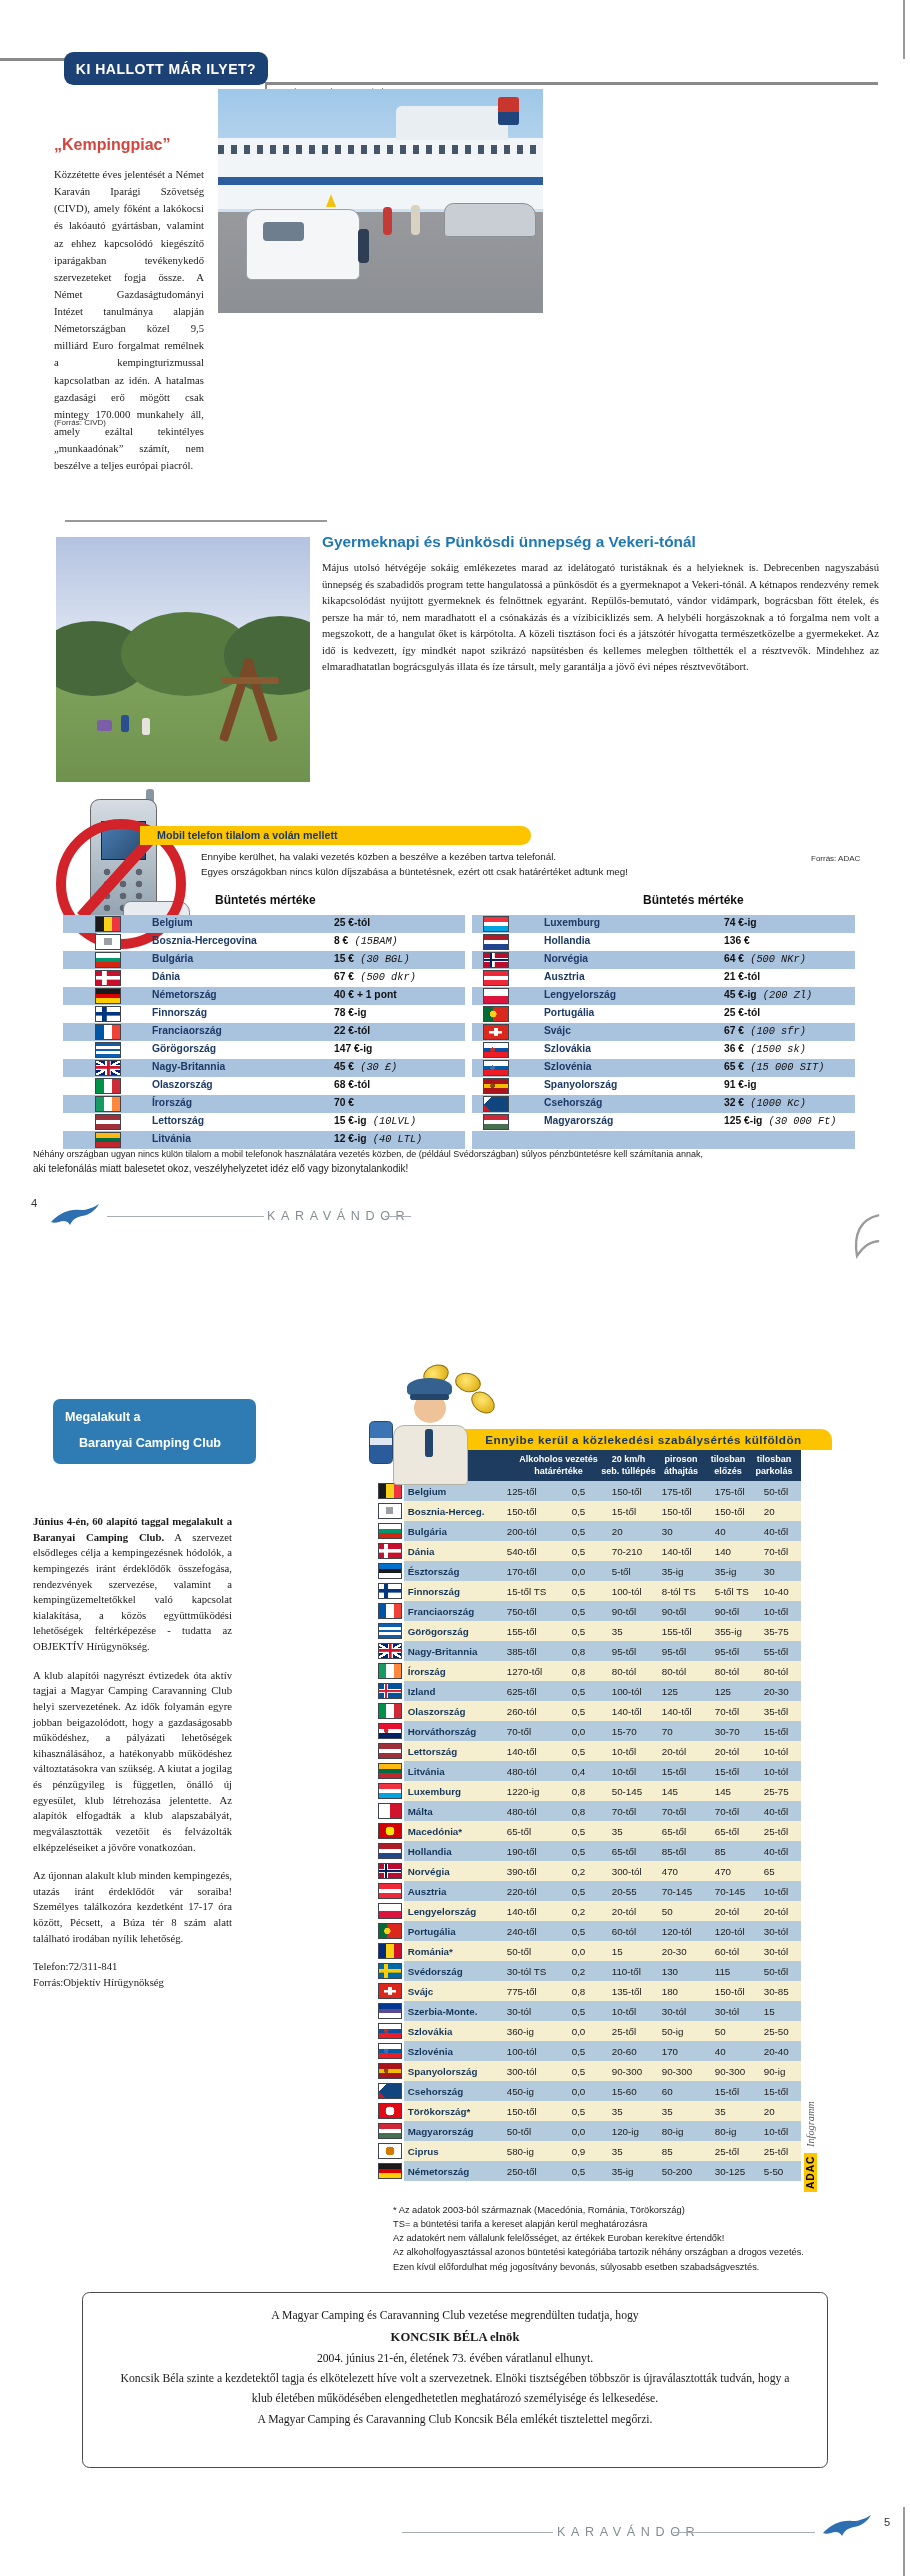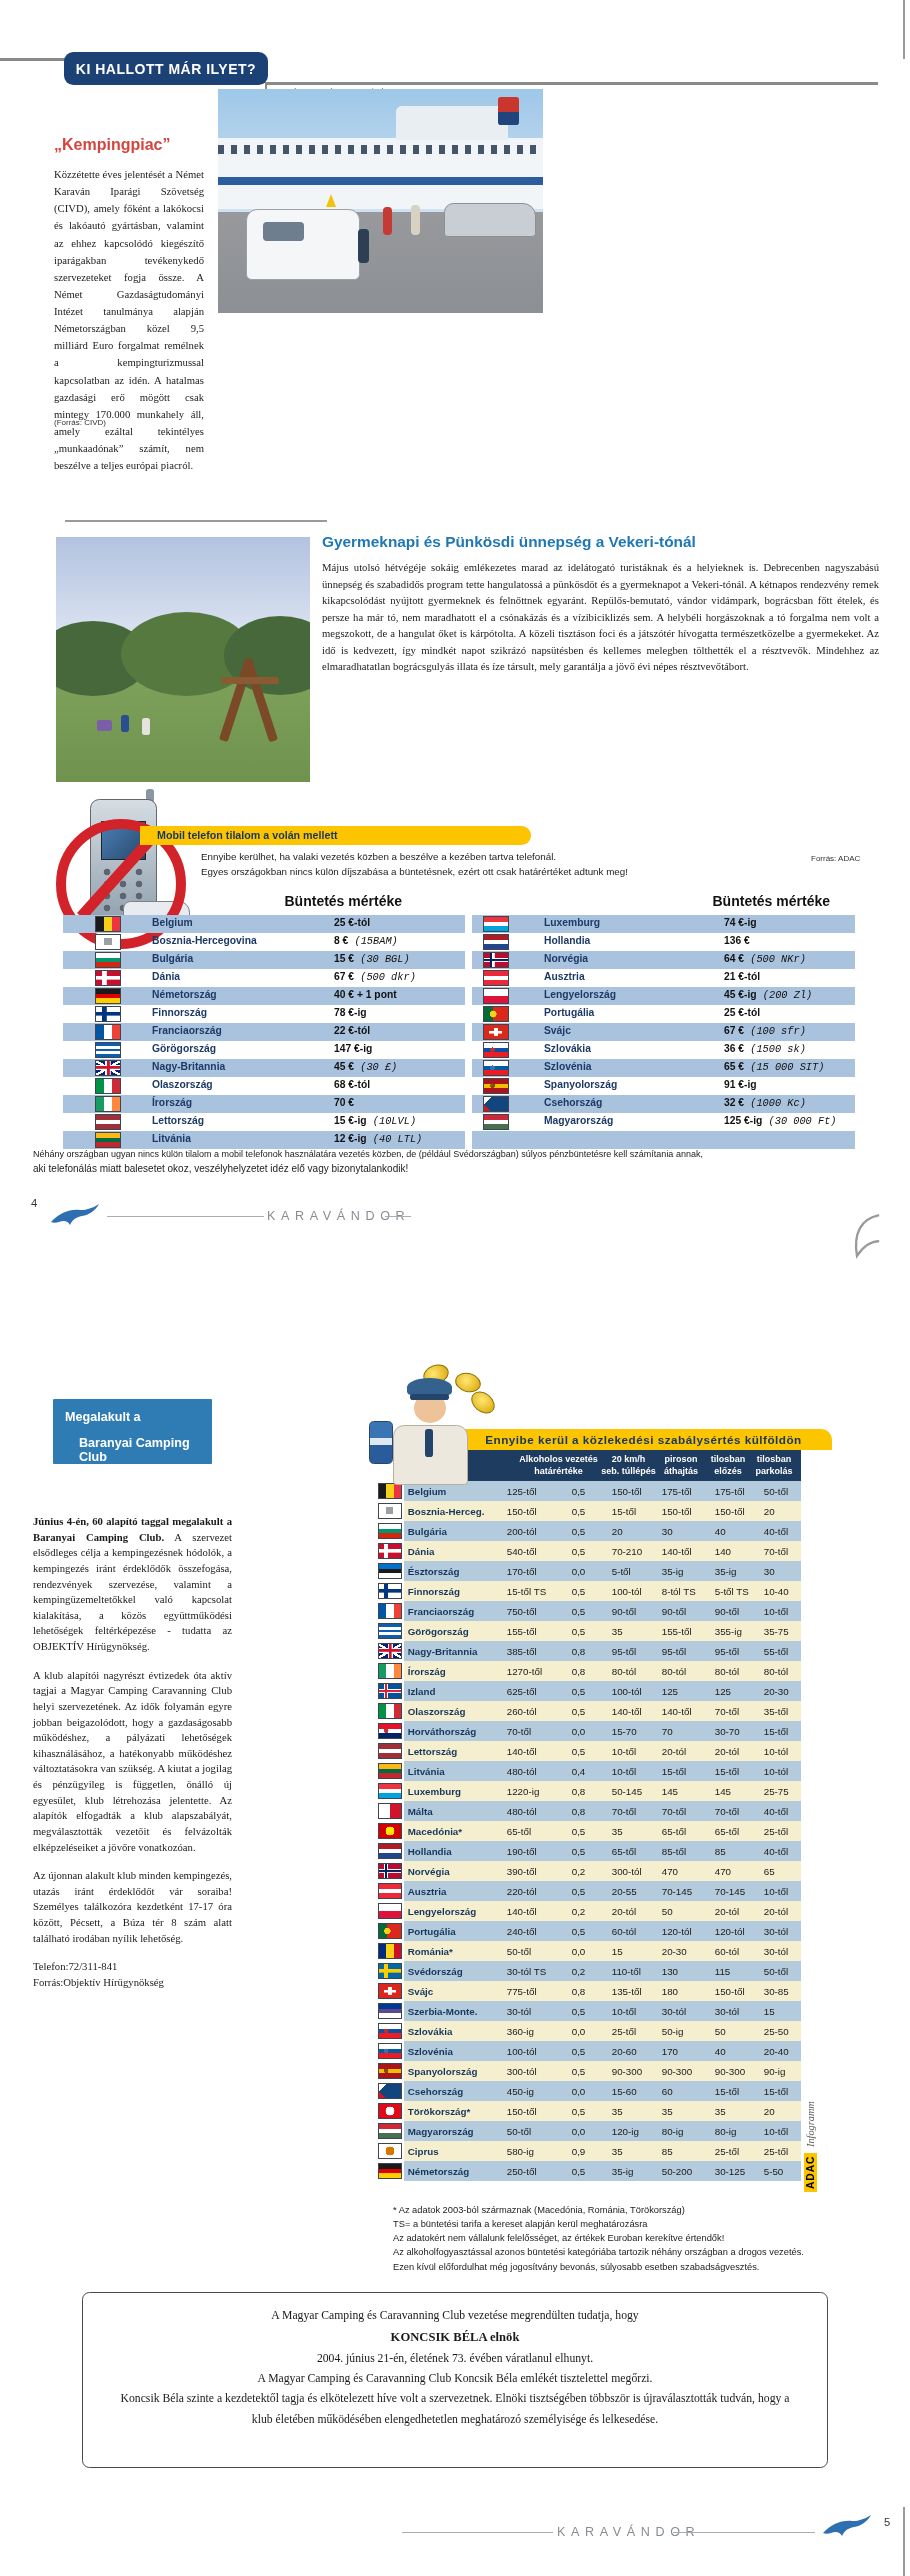--- a/index.html
+++ b/index.html
@@ -54,21 +54,21 @@
   .ph-keys{position:absolute;left:45px;top:73px;width:49px;height:49px;background-image:radial-gradient(circle,#5d6670 32%,transparent 36%);background-size:16px 12px;}
   .ph-ring{position:absolute;left:1.9px;top:26px;width:110px;height:110px;border:10.3px solid #d2232a;border-radius:50%;}
   .ph-slash{position:absolute;left:7.5px;top:75px;width:116px;height:11.2px;background:#d2232a;transform:rotate(-48deg);}
   .ph-car{position:absolute;left:69px;top:108px;width:65px;height:20.6px;background:#e8ecf0;border:0.9px solid #7b828a;border-radius:7.5px 11.2px 3.7px 3.7px;}
   #mobile-bar{left:140px;top:826px;width:391px;height:18.7px;background:#fdc500;border-radius:0 9.3px 9.3px 0;
               display:flex;align-items:center;padding-left:17px;box-sizing:border-box;
               font-size:10.7px;font-weight:bold;color:#17365e;}
   #mobile-intro1{left:201px;top:851px;font-size:9.8px;color:#222;}
   #mobile-intro2{left:201px;top:866px;font-size:9.8px;color:#222;}
   #mobile-src{left:811px;top:854px;font-size:8px;color:#333;}
-  .bunt{top:893px;width:187px;text-align:right;font-size:14px;font-weight:bold;color:#111;}
+  .bunt{top:893px;width:187px;text-align:left;font-size:12px;font-weight:bold;color:#111;}
   #bunt-left{left:215px;}
   #bunt-right{left:643px;}
   
   .mtable{top:915px;}
   #mtable-left{left:63px;width:402px;}
   #mtable-right{left:472px;width:383px;}
   .mrow{position:relative;height:18px;}
   .mrow.blue{background:#a9c2de;}
   .mrow .flag{position:absolute;top:1.9px;}
   .flag{display:inline-block;width:24px;height:14px;outline:0.9px solid #3f454c;}
@@ -81,21 +81,21 @@
   #mob-fn2{left:33px;top:1163px;font-size:10px;color:#222;width:846px;}
   
   #f1-num{left:31px;top:1197px;font-size:11.2px;color:#333;}
   #f1-bird{left:49px;top:1203px;width:52px;height:25px;}
   #f1-line-a{left:107px;top:1216px;width:157px;height:1.4px;background:#a7adb3;}
   .wordmark{font-size:12.6px;letter-spacing:5.6px;color:#868d93;}
   #f1-word{left:267px;top:1209px;}
   #f1-line-b{left:385px;top:1216px;width:26px;height:1.4px;background:#a7adb3;}
   #page-curl{left:844px;top:1213px;width:37px;height:47px;}
   
-  #club-box{left:53px;top:1399px;width:159px;height:65px;background:#2f7cb5;border-radius:1px;color:#fff;font-weight:bold;font-size:12.6px;}
+  #club-box{left:53px;top:1399px;width:195px;height:65px;background:#2f7cb5;border-radius:7px;color:#fff;font-weight:bold;font-size:12.6px;padding-left:8px;}
   #club-box .l1{position:absolute;left:12px;top:11.2px;}
   #club-box .l2{position:absolute;left:26px;top:37px;}
   #club-col{left:33px;top:1514px;width:199px;font-size:10.7px;line-height:1.46;color:#1a1a1a;}
   #club-col p{margin:0 0 13px 0;}
   #club-col .lead{font-weight:bold;}
   #club-col .tel{margin-bottom:0;}
   
   #police-art{left:369px;top:1367px;width:131px;height:122px;z-index:5;}
   .coin{position:absolute;width:24px;height:17px;border-radius:50%;background:radial-gradient(circle at 40% 40%,#ffe773,#d8a400);border:1.9px solid #8a7000;}
   .po-light{position:absolute;left:0;top:54px;width:22.4px;height:41px;background:linear-gradient(#3b74b4 0 40%,#dfe8f2 40% 55%,#2a5c9c 55% 100%);border-radius:4.7px;border:0.9px solid #27476e;}
@@ -829,22 +829,22 @@
       <div>TS= a büntetési tarifa a kereset alapján kerül meghatározásra</div>
       <div>Az adatokért nem vállalunk felelősséget, az értékek Euroban kerekítve értendők!</div>
       <div>Az alkoholfogyasztással azonos büntetési kategóriába tartozik néhány országban a drogos vezetés.</div>
       <div>Ezen kívül előfordulhat még jogosítvány bevonás, súlyosabb esetben szabadságvesztés.</div>
     </div>
 
   <div class="abs" id="memorial">
     <div>A Magyar Camping és Caravanning Club vezetése megrendülten tudatja, hogy</div>
     <div class="strong">KONCSIK BÉLA elnök</div>
     <div>2004. június 21-én, életének 73. évében váratlanul elhunyt.</div>
+    <div>Koncsik Béla szinte a kezdetektől tagja és elkötelezett híve volt a szervezetnek. Elnöki tisztségében többször is újraválasztották tudván, hogy a klub életében működésében elengedhetetlen meghatározó személyisége és lelkesedése.</div>
     <div>A Magyar Camping és Caravanning Club Koncsik Béla emlékét tisztelettel megőrzi.</div>
-    <div>Koncsik Béla szinte a kezdetektől tagja és elkötelezett híve volt a szervezetnek. Elnöki tisztségében többször is újraválasztották tudván, hogy a klub életében működésében elengedhetetlen meghatározó személyisége és lelkesedése.</div>
   </div>
 
   <div class="abs" id="f2-line-a"></div>
   <div class="abs wordmark" id="f2-word">KARAVÁNDOR</div>
   <div class="abs" id="f2-line-b"></div>
   <div class="abs" id="f2-bird">
     <svg viewBox="0 0 100 50" width="52" height="25">
         <path d="M2,38 C20,20 38,12 60,14 C75,15 88,8 98,2 C90,16 78,24 64,26 C52,28 44,34 40,44 C36,36 28,34 18,38 C12,40 6,40 2,38 Z" fill="#2d6fb0"></path>
       </svg>
   </div>

